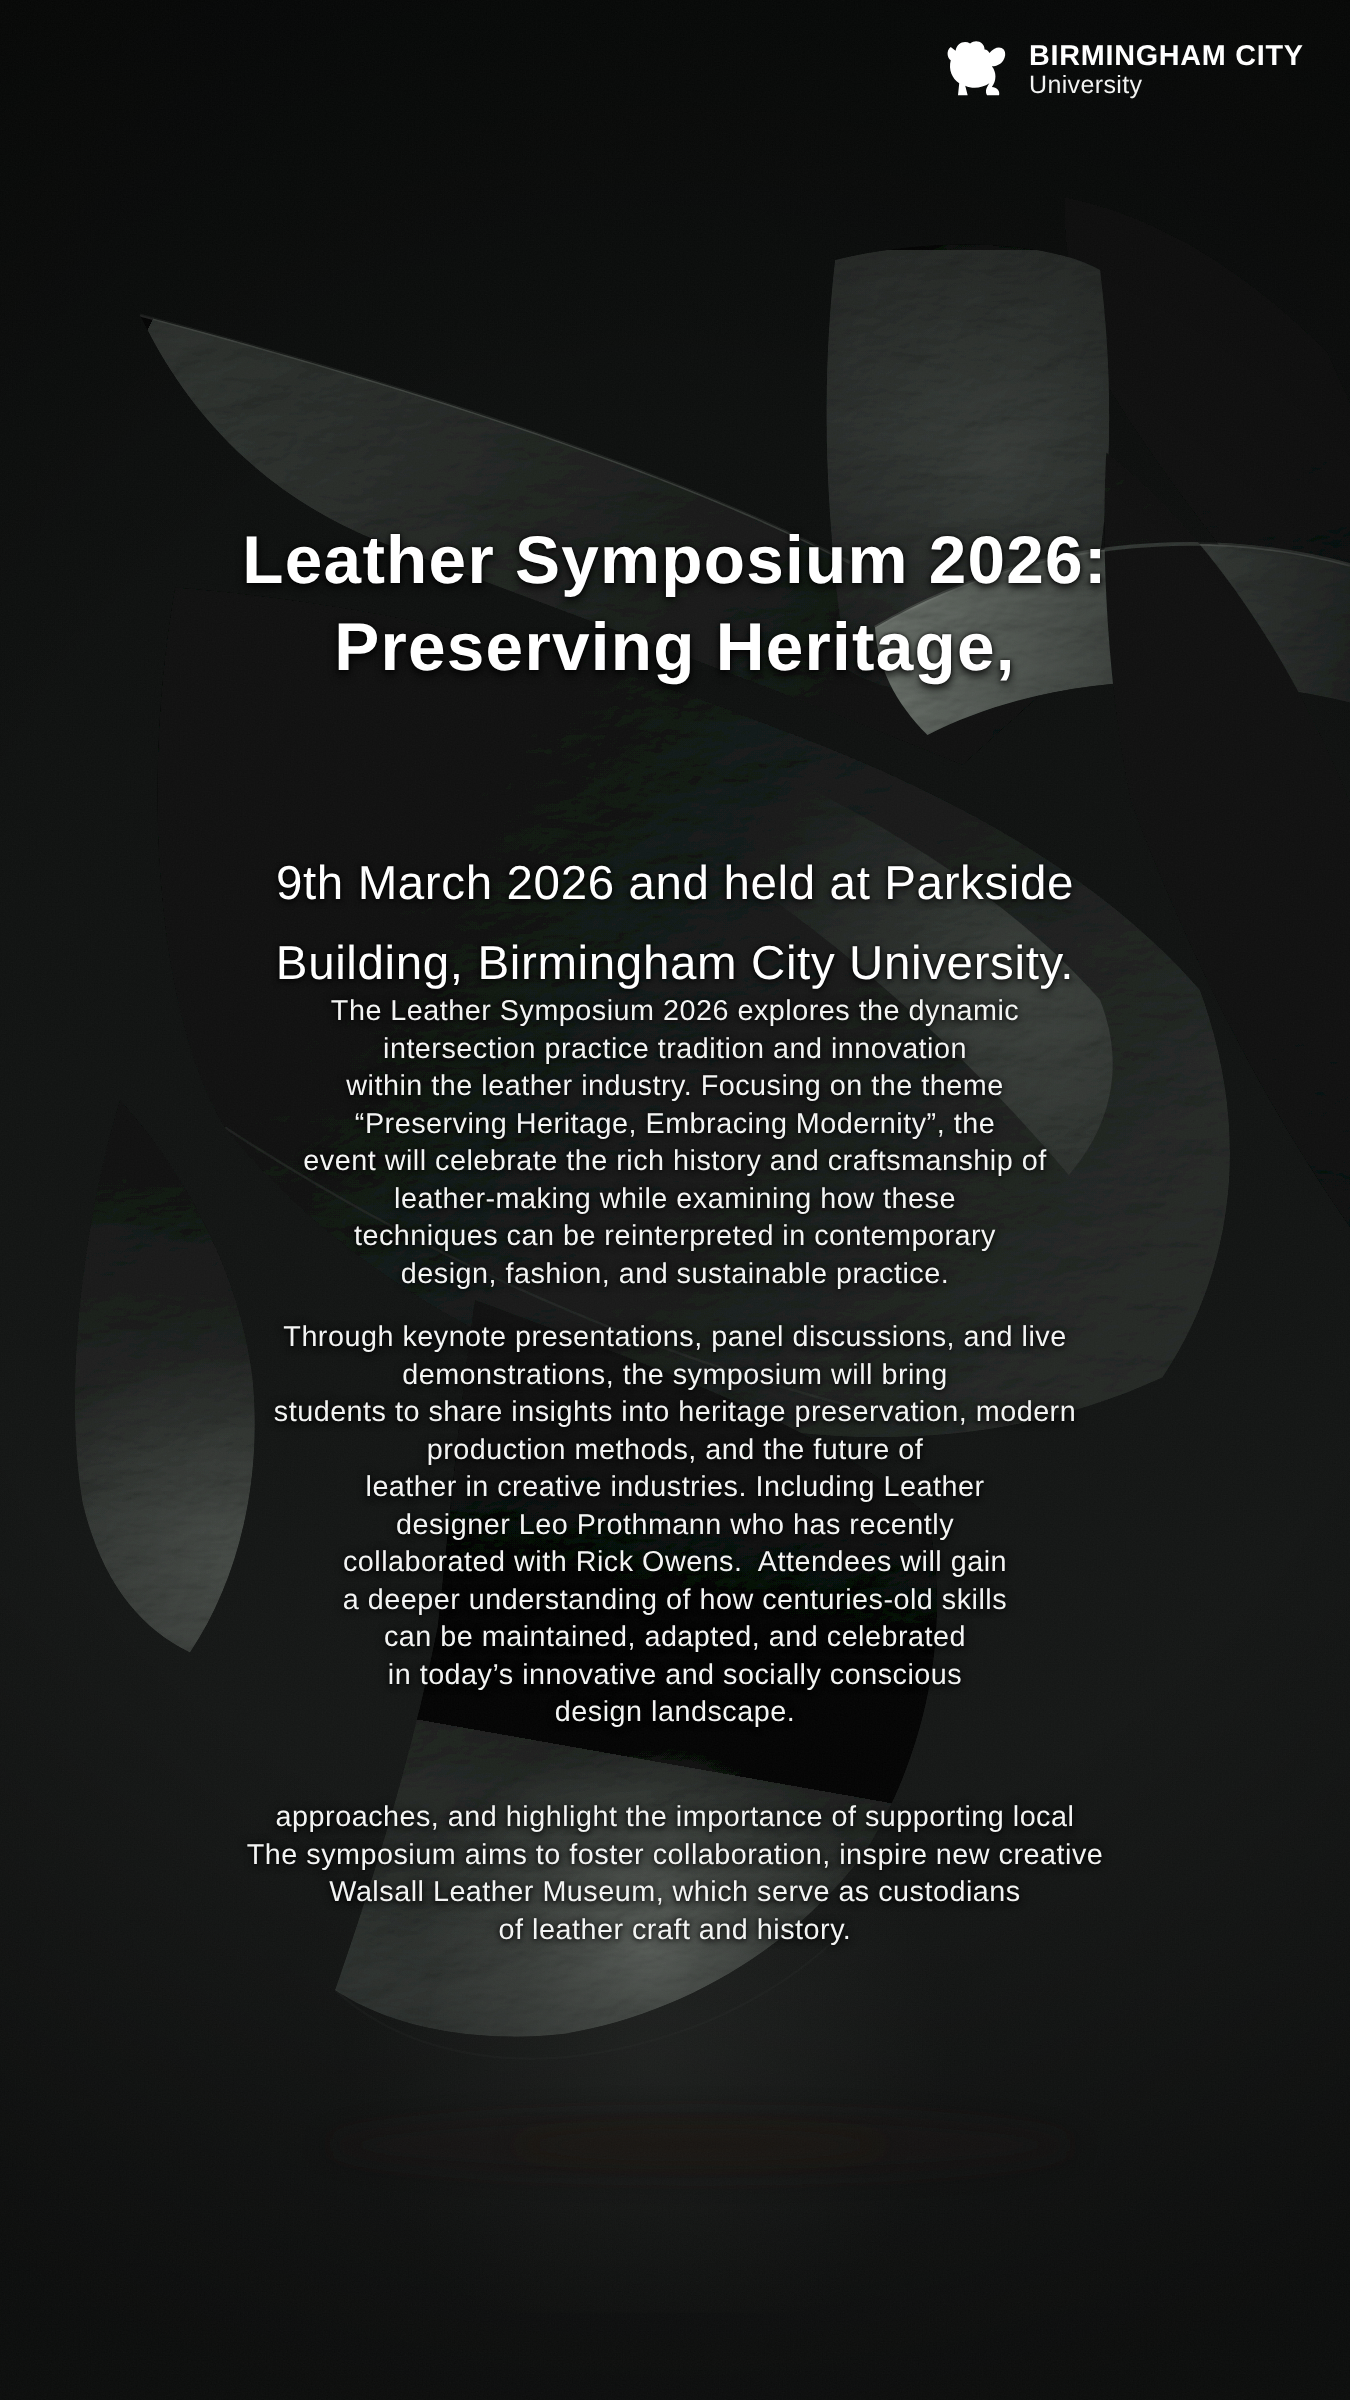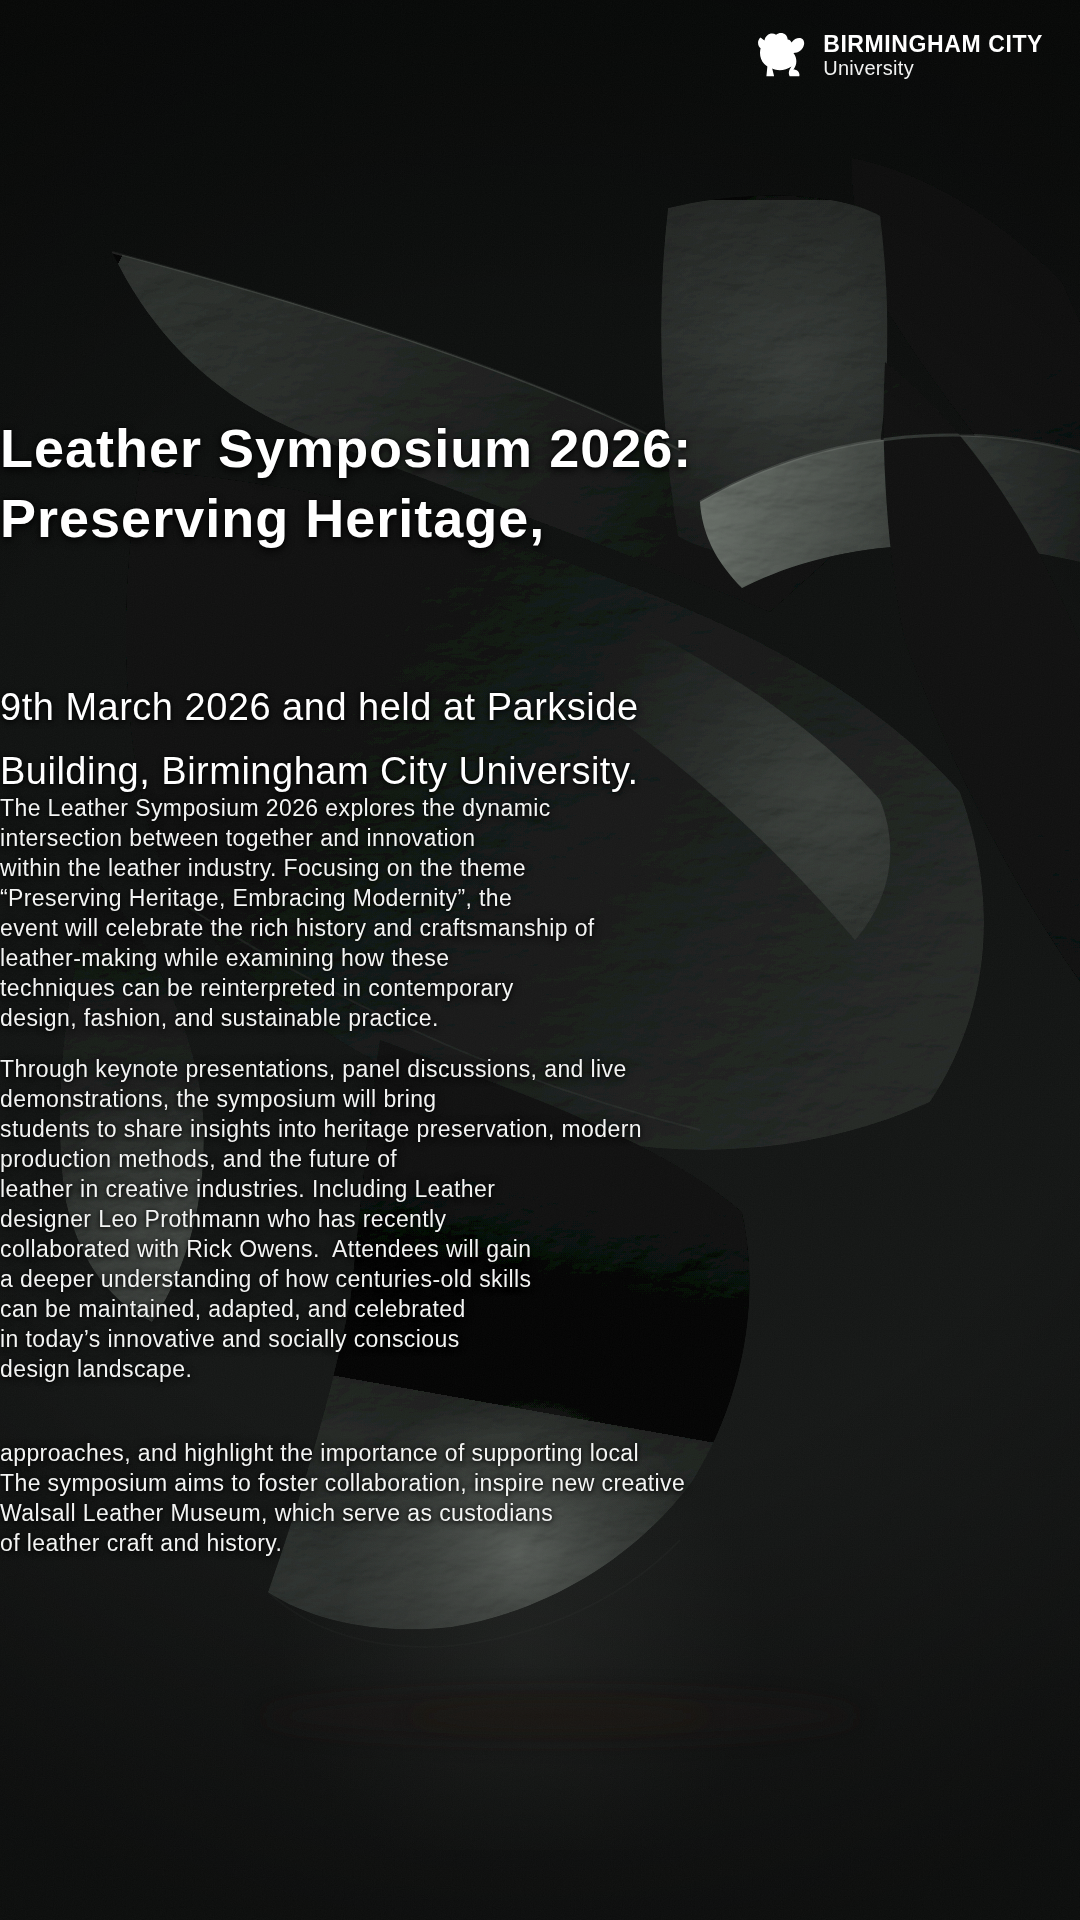--- a/index.html
+++ b/index.html
@@ -9,21 +9,21 @@
     font-family:"Liberation Sans","DejaVu Sans",sans-serif;
   }
   .bg-svg{position:absolute;left:0;top:0;width:1080px;height:1920px;}
   
   .logo{position:absolute;top:26px;right:37px;display:flex;align-items:center;gap:14px;}
   .logo-icon svg{display:block;}
   .logo-text{display:flex;flex-direction:column;justify-content:center;}
   .logo-name{font-size:23px;font-weight:700;letter-spacing:.6px;line-height:26px;color:#fff;}
   .logo-sub{font-size:20px;font-weight:400;letter-spacing:.3px;line-height:22px;color:#f2f3f2;}
   
-  .text-block{position:absolute;left:0;width:1080px;}
+  .text-block{position:absolute;left:0;width:1080px;text-align:center;}
   .line{display:block;white-space:pre-wrap;}
   .title{
     top:413px;font-size:54px;line-height:70px;font-weight:700;letter-spacing:1px;
     text-shadow:0 3px 8px rgba(0,0,0,.95),0 0 3px rgba(0,0,0,.8);
   }
   .subtitle{
     top:675px;font-size:38px;line-height:64px;font-weight:400;letter-spacing:.5px;
     text-shadow:0 2px 6px rgba(0,0,0,.9),0 0 3px rgba(0,0,0,.7);
   }
   .para{
@@ -210,21 +210,21 @@
     <span class="line">Preserving Heritage,</span>
   </h1>
 
   <h2 class="text-block subtitle" style="margin:0;font-weight:400;">
     <span class="line">9th March 2026 and held at Parkside</span>
     <span class="line">Building, Birmingham City University.</span>
   </h2>
 
   <p class="text-block para para1" style="margin:0;">
     <span class="line">The Leather Symposium 2026 explores the dynamic</span>
-    <span class="line">intersection between together and innovation</span>
+    <span class="line">intersection practice tradition and innovation</span>
     <span class="line">within the leather industry. Focusing on the theme</span>
     <span class="line">“Preserving Heritage, Embracing Modernity”, the</span>
     <span class="line">event will celebrate the rich history and craftsmanship of</span>
     <span class="line">leather-making while examining how these</span>
     <span class="line">techniques can be reinterpreted in contemporary</span>
     <span class="line">design, fashion, and sustainable practice.</span>
   </p>
 
   <p class="text-block para para2" style="margin:0;">
     <span class="line">Through keynote presentations, panel discussions, and live</span>

